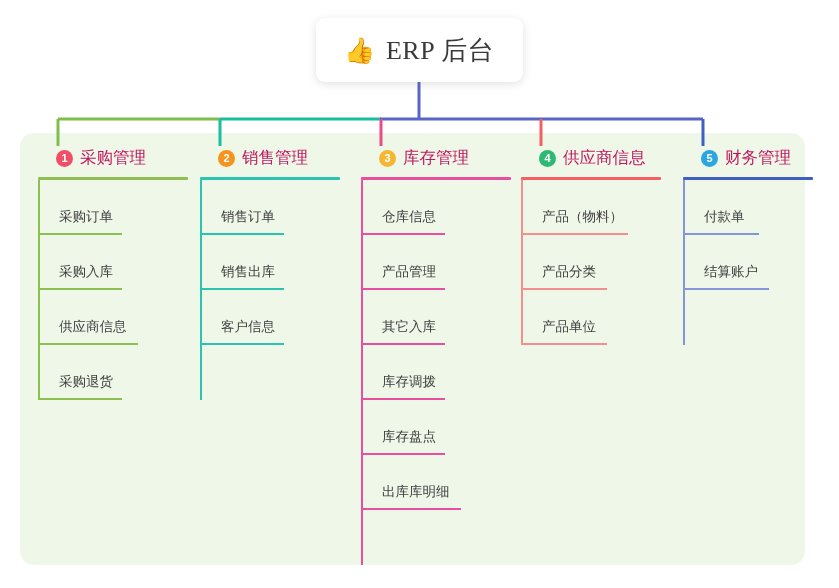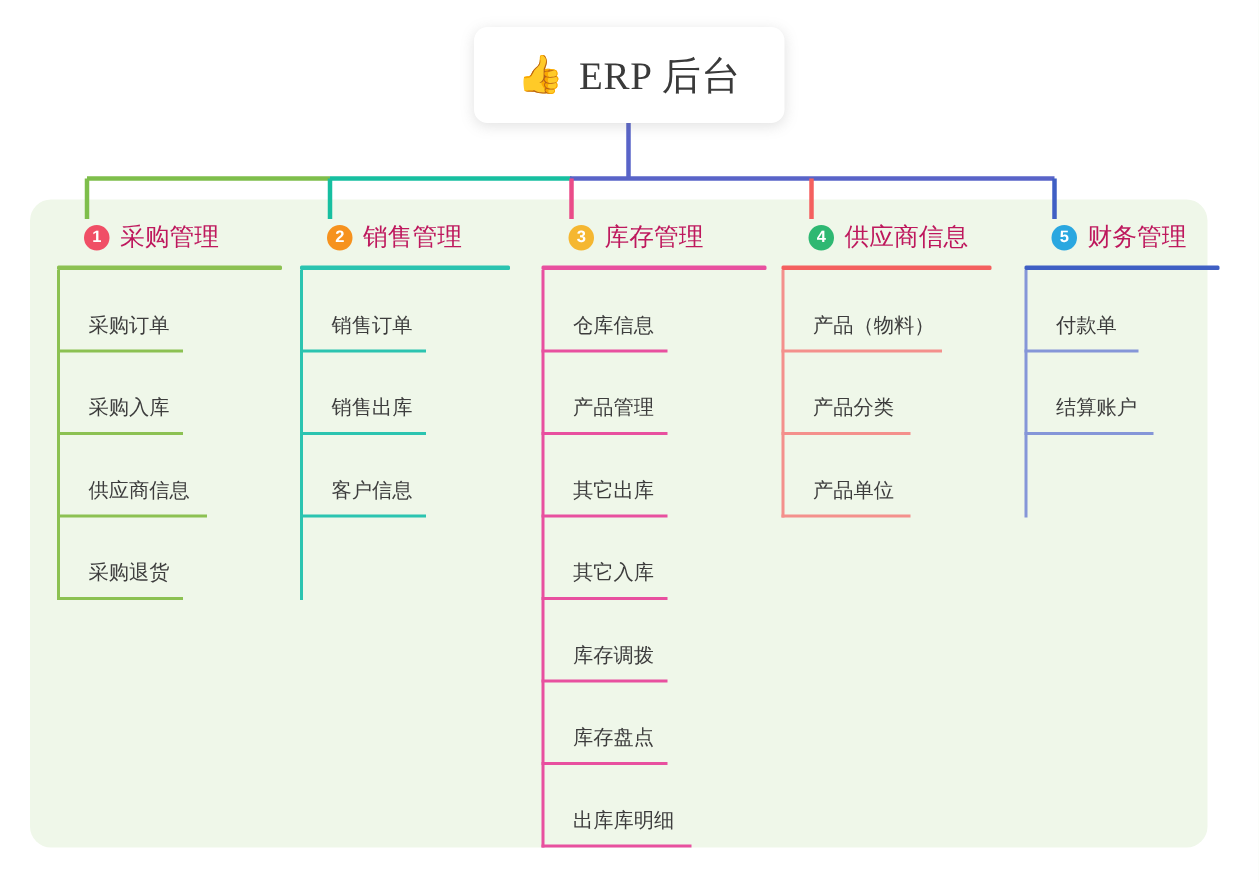--- a/index.html
+++ b/index.html
@@ -214,24 +214,20 @@
         <div class="spine" style="background: rgb(232, 80, 159); height: 385px;"></div>
         <div class="leaf">
           <span class="leaf-label">仓库信息</span>
           <div class="leaf-rule" style="background: rgb(232, 80, 159); width: 84px;"></div>
         </div>
         <div class="leaf">
           <span class="leaf-label">产品管理</span>
           <div class="leaf-rule" style="background: rgb(232, 80, 159); width: 84px;"></div>
         </div>
         <div class="leaf">
-          <span class="leaf-label">其它出库</span>
-          <div class="leaf-rule" style="background: rgb(232, 80, 159); width: 84px;"></div>
-        </div>
-        <div class="leaf">
           <span class="leaf-label">其它入库</span>
           <div class="leaf-rule" style="background: rgb(232, 80, 159); width: 84px;"></div>
         </div>
         <div class="leaf">
           <span class="leaf-label">库存调拨</span>
           <div class="leaf-rule" style="background: rgb(232, 80, 159); width: 84px;"></div>
         </div>
         <div class="leaf">
           <span class="leaf-label">库存盘点</span>
           <div class="leaf-rule" style="background: rgb(232, 80, 159); width: 84px;"></div>

